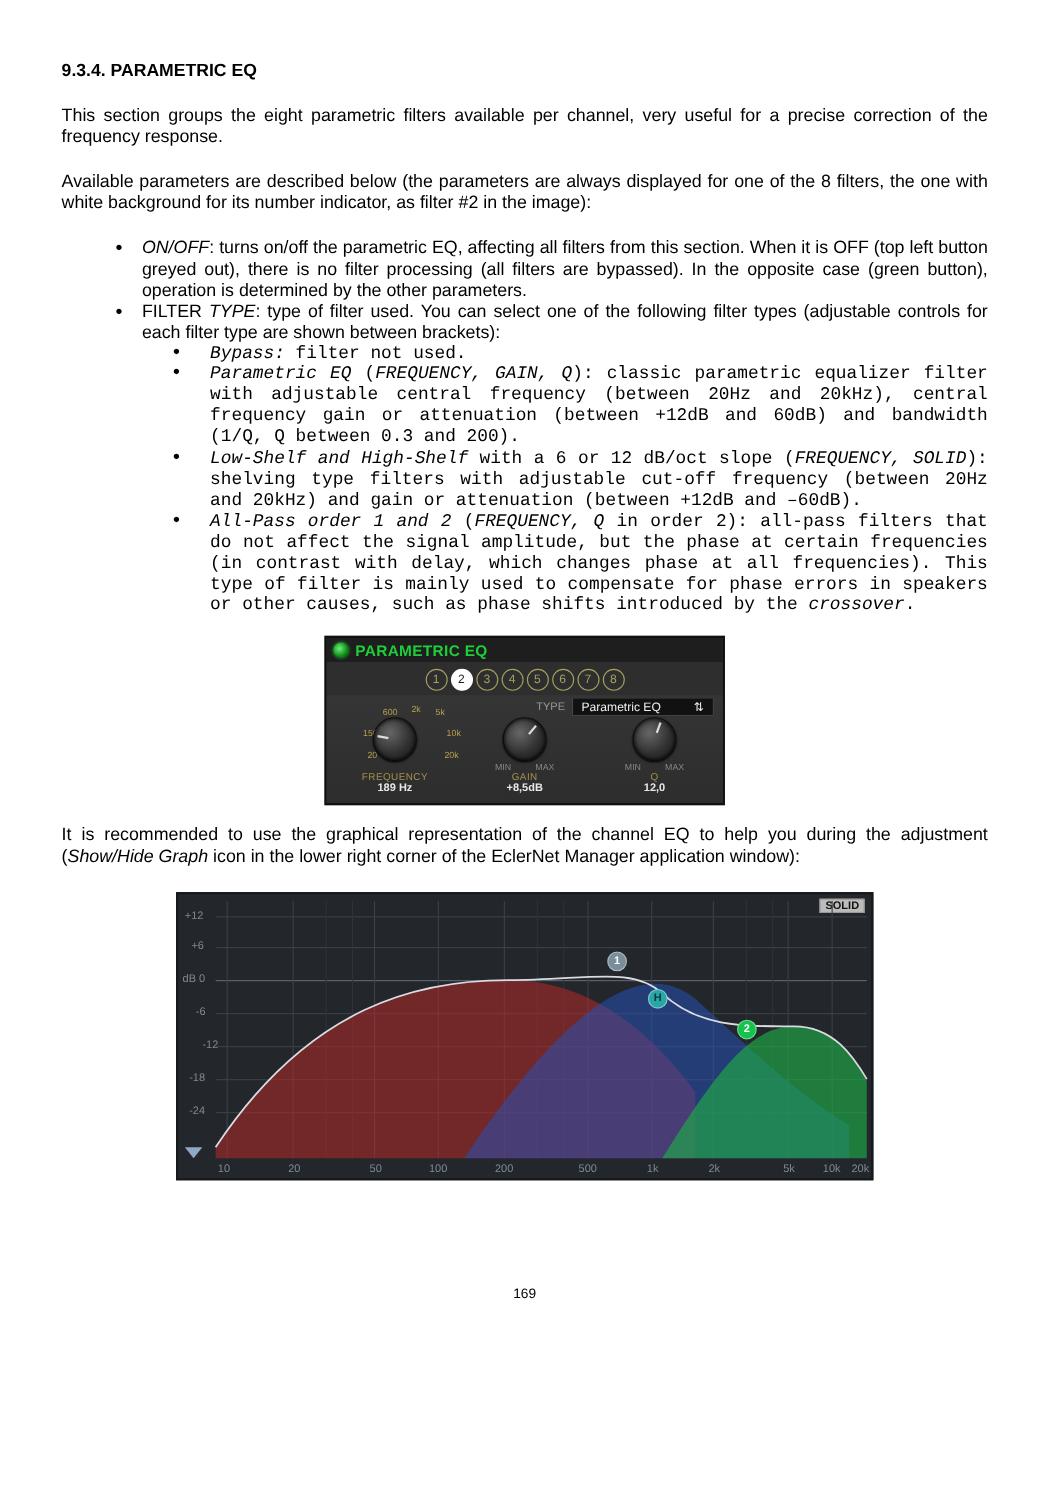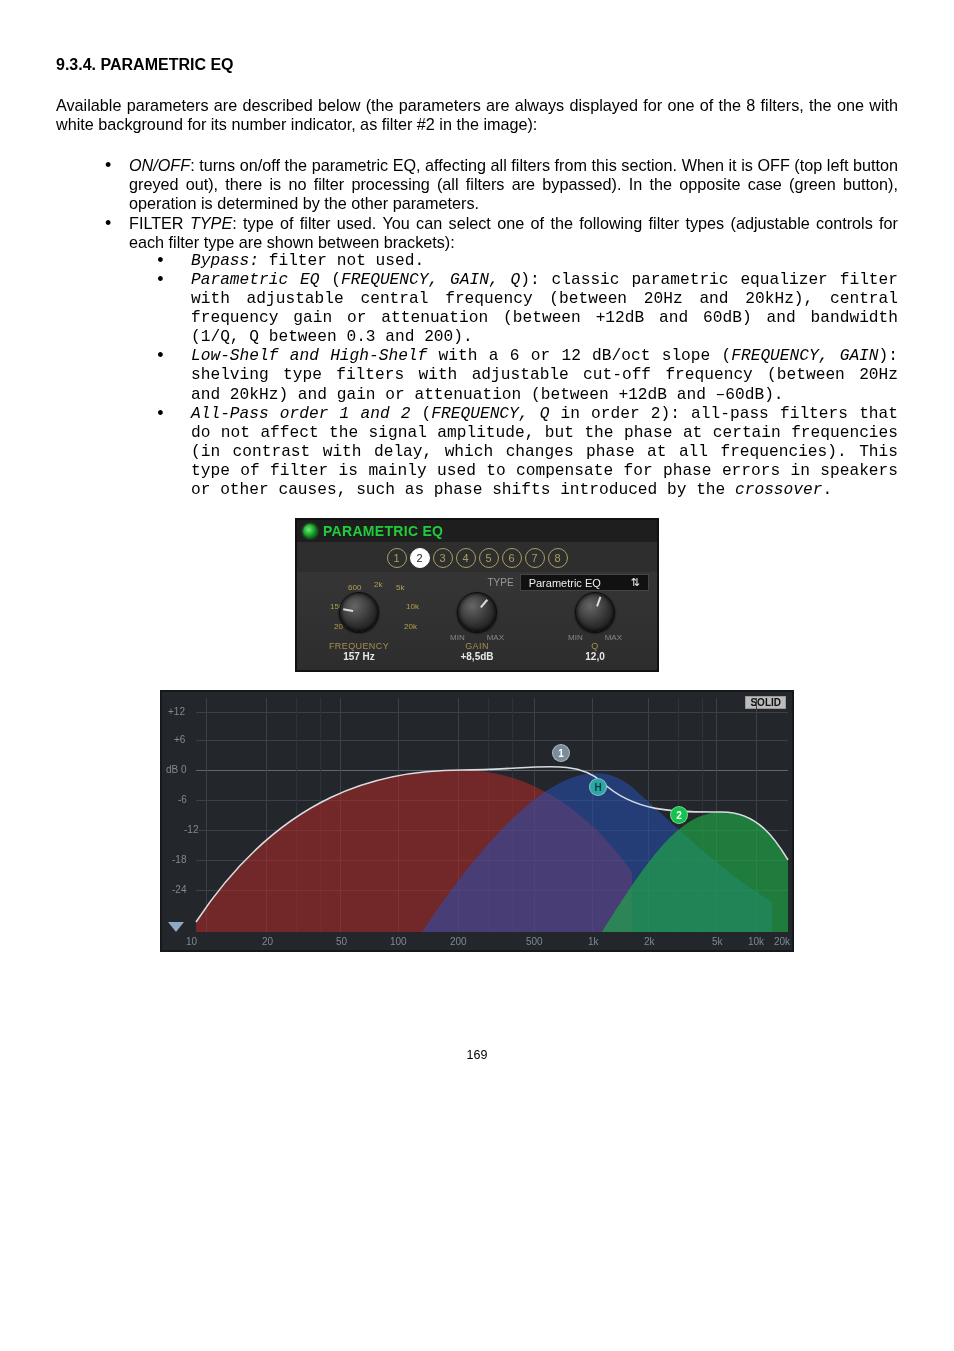--- a/index.html
+++ b/index.html
@@ -244,37 +244,38 @@
     margin-top: 96px;
     color: #000;
   }
 </style>
 </head>
 <body>
 
 <div class="page">
   <h2>9.3.4. PARAMETRIC EQ</h2>
 
+  <p>This section groups the eight parametric filters available per channel, very useful for a precise correction of the frequency response.</p>
   <p>Available parameters are described below (the parameters are always displayed for one of the 8 filters, the one with white background for its number indicator, as filter #2 in the image):</p>
 
   <ul class="lvl1">
     <li>
       <span class="i">ON/OFF</span><span>: turns on/off the parametric EQ, affecting all filters from this section. When it is OFF (top left button greyed out), there is no filter processing (all filters are bypassed). In the opposite case (green button), operation is determined by the other parameters.</span>
     </li>
     <li>
       <span>FILTER </span><span class="i">TYPE</span><span>: type of filter used. You can select one of the following filter types (adjustable controls for each filter type are shown between brackets):</span>
       <ul class="lvl2">
         <li>
           <span class="i">Bypass:</span><span> filter not used.</span>
         </li>
         <li>
           <span class="i">Parametric EQ</span> (<span class="i">FREQUENCY, GAIN, Q</span><span>): classic parametric equalizer filter with adjustable central frequency (between 20Hz and 20kHz), central frequency gain or attenuation (between +12dB and 60dB) and bandwidth (1/Q, Q between 0.3 and 200).</span>
         </li>
         <li>
-          <span class="i">Low-Shelf and High-Shelf</span><span> with a 6 or 12 dB/oct slope (</span><span class="i">FREQUENCY, GAIN</span><span>): shelving type filters with adjustable cut-off frequency (between 20Hz and 20kHz) and gain or attenuation (between +12dB and –60dB).</span>
+          <span class="i">Low-Shelf and High-Shelf</span><span> with a 6 or 12 dB/oct slope (</span><span class="i">FREQUENCY, SOLID</span><span>): shelving type filters with adjustable cut-off frequency (between 20Hz and 20kHz) and gain or attenuation (between +12dB and –60dB).</span>
         </li>
         <li>
           <span class="i">All-Pass order 1 and 2</span><span> (</span><span class="i">FREQUENCY, Q</span><span> in order 2): all-pass filters that do not affect the signal amplitude, but the phase at certain frequencies (in contrast with delay, which changes phase at all frequencies). This type of filter is mainly used to compensate for phase errors in speakers or other causes, such as phase shifts introduced by the </span><span class="i">crossover</span><span>.</span>
         </li>
       </ul>
     </li>
   </ul>
 
   <div class="peq-wrap">
     <div class="peq">
@@ -307,21 +308,21 @@
               <span style="left:48px; top:-12px;">2k</span>
               <span style="left:70px; top:-9px;">5k</span>
               <span style="left:4px; top:10px;">150</span>
               <span style="left:80px; top:10px;">10k</span>
               <span style="left:8px; top:30px;">20</span>
               <span style="left:78px; top:30px;">20k</span>
             </div>
             <div class="knob k1"></div>
           </div>
           <div class="kb-label">FREQUENCY</div>
-          <div class="kb-val">157 Hz</div>
+          <div class="kb-val">189 Hz</div>
         </div>
         <div class="knob-block" style="width:110px;">
           <div class="knob-dial">
             <div class="knob k2"></div>
             <div class="ticks">
               <span style="left:6px; bottom:-2px;">MIN</span>
               <span style="right:6px; bottom:-2px;">MAX</span>
             </div>
           </div>
           <div class="kb-label">GAIN</div>
@@ -335,20 +336,23 @@
               <span style="right:6px; bottom:-2px;">MAX</span>
             </div>
           </div>
           <div class="kb-label">Q</div>
           <div class="kb-val">12,0</div>
         </div>
       </div>
     </div>
   </div>
 
+  <p>
+    <span>It is recommended to use the graphical representation of the channel EQ to help you during the adjustment (</span><span class="i">Show/Hide Graph</span><span> icon in the lower right corner of the EclerNet Manager application window):</span>
+  </p>
 
   <div class="graph-wrap">
     <div class="graph">
       <div class="solid">SOLID</div>
 
       <div class="ylab" style="left:6px; top:14px;">+12</div>
       <div class="hgrid" style="top:20px;"></div>
       <div class="ylab" style="left:12px; top:42px;">+6</div>
       <div class="hgrid" style="top:48px;"></div>
       <div class="ylab" style="left:4px; top:72px;">dB 0</div>
@@ -356,21 +360,21 @@
       <div class="ylab" style="left:16px; top:102px;">-6</div>
       <div class="hgrid" style="top:108px;"></div>
       <div class="ylab" style="left:22px; top:132px;">-12</div>
       <div class="hgrid" style="top:138px;"></div>
       <div class="ylab" style="left:10px; top:162px;">-18</div>
       <div class="hgrid" style="top:168px;"></div>
       <div class="ylab" style="left:10px; top:192px;">-24</div>
       <div class="hgrid" style="top:198px;"></div>
 
       <div class="vgrid" style="left:44px;"></div>
-      <div class="xlab" style="left:24px; bottom:3px;">10</div>
+      <div class="xlab" style="left:36px; bottom:3px;">10</div>
       <div class="vgrid" style="left:104px;"></div>
       <div class="xlab" style="left:100px; bottom:3px;">20</div>
       <div class="vgrid minor" style="left:134px;"></div>
       <div class="vgrid minor" style="left:158px;"></div>
       <div class="vgrid" style="left:178px;"></div>
       <div class="xlab" style="left:174px; bottom:3px;">50</div>
       <div class="vgrid" style="left:236px;"></div>
       <div class="xlab" style="left:228px; bottom:3px;">100</div>
       <div class="vgrid" style="left:296px;"></div>
       <div class="xlab" style="left:288px; bottom:3px;">200</div>

